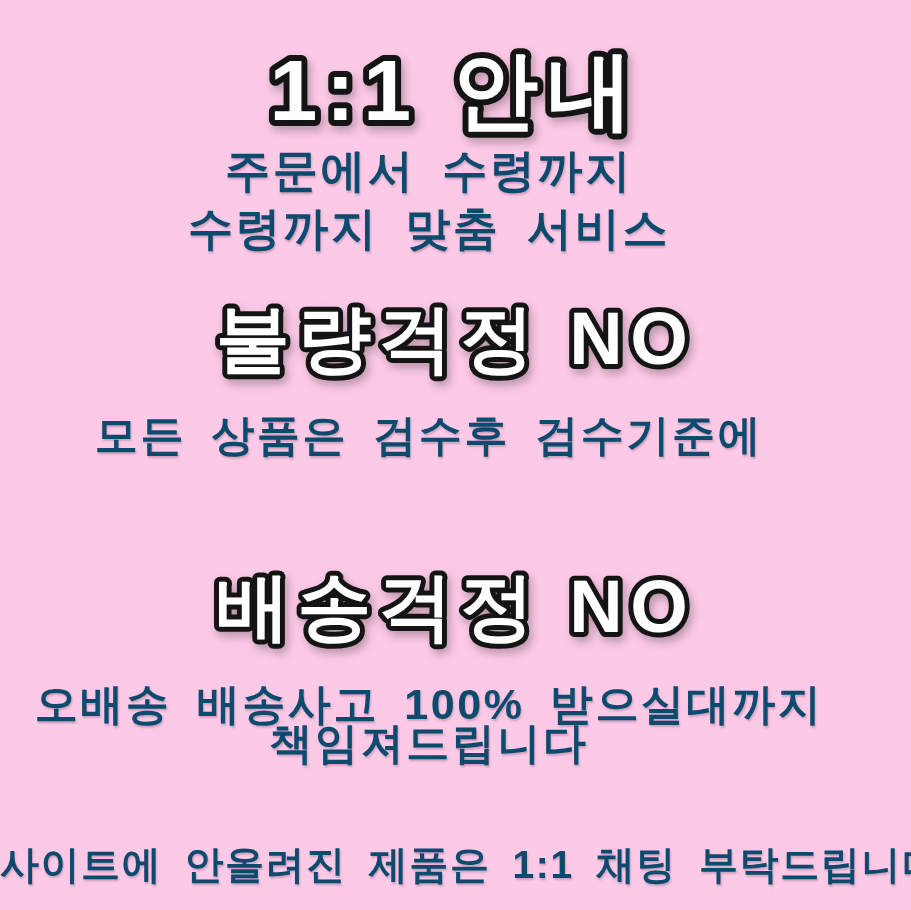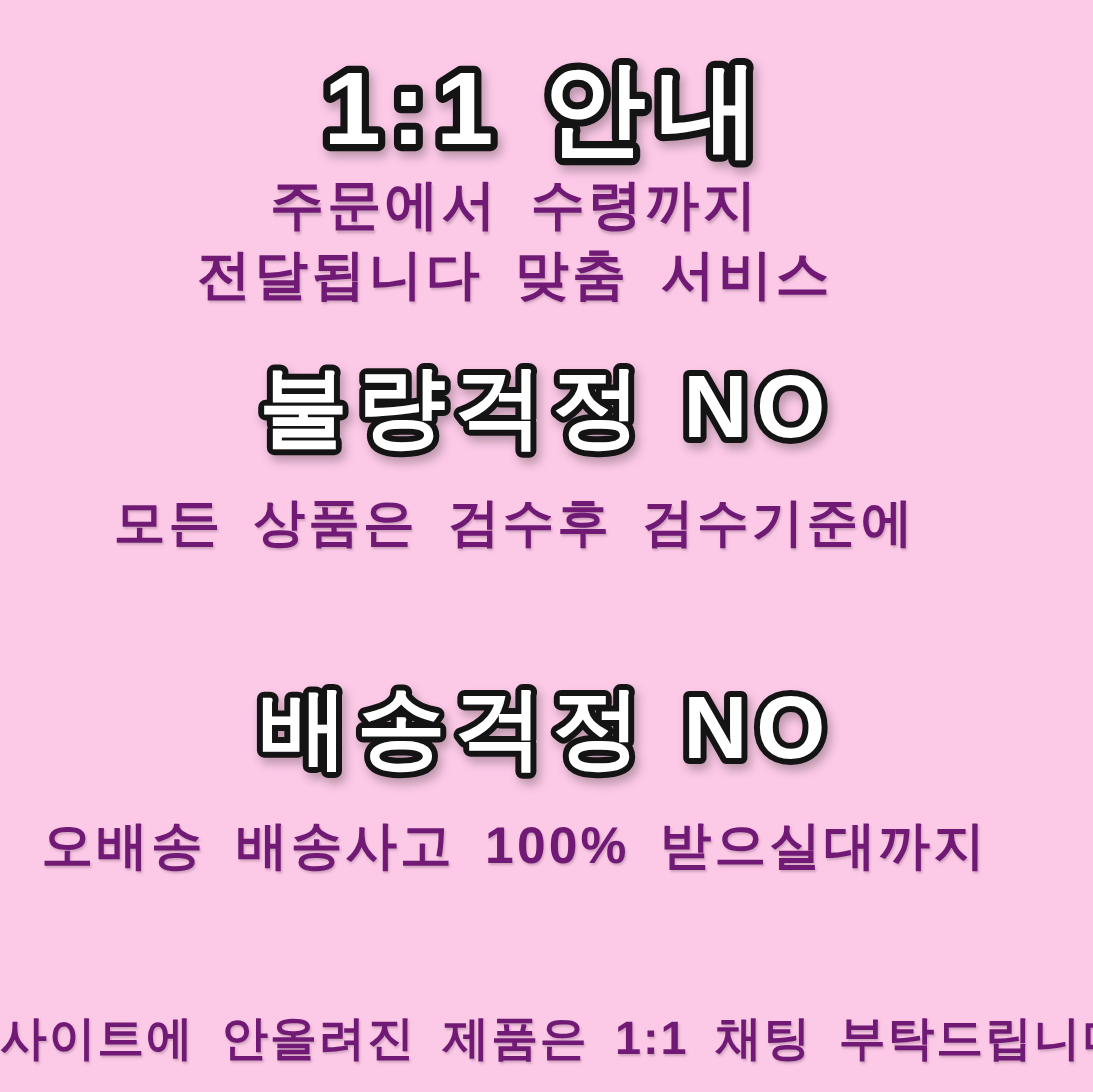--- a/index.html
+++ b/index.html
@@ -42,21 +42,21 @@
   .bubble-h2a    { top: 272px; height: 125px; }
   .bubble-h2b    { top: 540px; height: 125px; }
   .bubble-h2a text, .bubble-h2b text { font-size: 74px; stroke-width: 10px; }
 
   
   .line {
     position: absolute;
     left: 0;
     width: 858px;
     text-align: center;
-    color: #701a75;
+    color: #0c4a6e;
     font-weight: 700;
     letter-spacing: 0.06em;
     word-spacing: 0.25em;
     text-shadow: 1px 2px 2px rgba(120, 90, 110, 0.35);
     white-space: nowrap;
   }
 
   .intro-line-1 { top: 141px; font-size: 45px; }
   .intro-line-2 { top: 199px; font-size: 45px; }
 
@@ -71,29 +71,30 @@
 </head>
 <body>
 
 <div class="page">
 
   <svg class="bubble-svg bubble-title" viewBox="0 0 911 140">
     <text x="455.5" y="112" text-anchor="middle">1:1 안내</text>
   </svg>
 
   <div class="line intro-line-1">주문에서 수령까지</div>
-  <div class="line intro-line-2">전달됩니다 맞춤 서비스</div>
+  <div class="line intro-line-2">수령까지 맞춤 서비스</div>
 
   <svg class="bubble-svg bubble-h2a" viewBox="0 0 911 125">
     <text x="455.5" y="92" text-anchor="middle">불량걱정 NO</text>
   </svg>
 
   <div class="line s1-line-1">모든 상품은 검수후 검수기준에</div>
 
   <svg class="bubble-svg bubble-h2b" viewBox="0 0 911 125">
     <text x="455.5" y="92" text-anchor="middle">배송걱정 NO</text>
   </svg>
 
   <div class="line s2-line-1">오배송 배송사고 100% 받으실대까지</div>
+  <div class="line s2-line-2">책임져드립니다</div>
 
   <div class="line footer-line">사이트에 안올려진 제품은 1:1 채팅 부탁드립니다</div>
 
 </div>
 
 </body></html>

